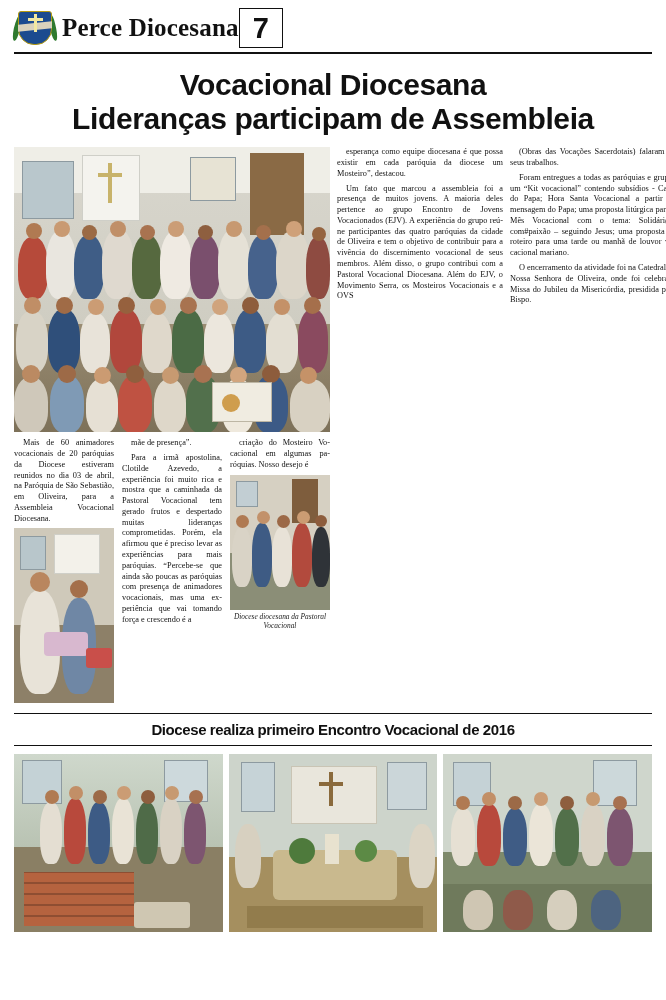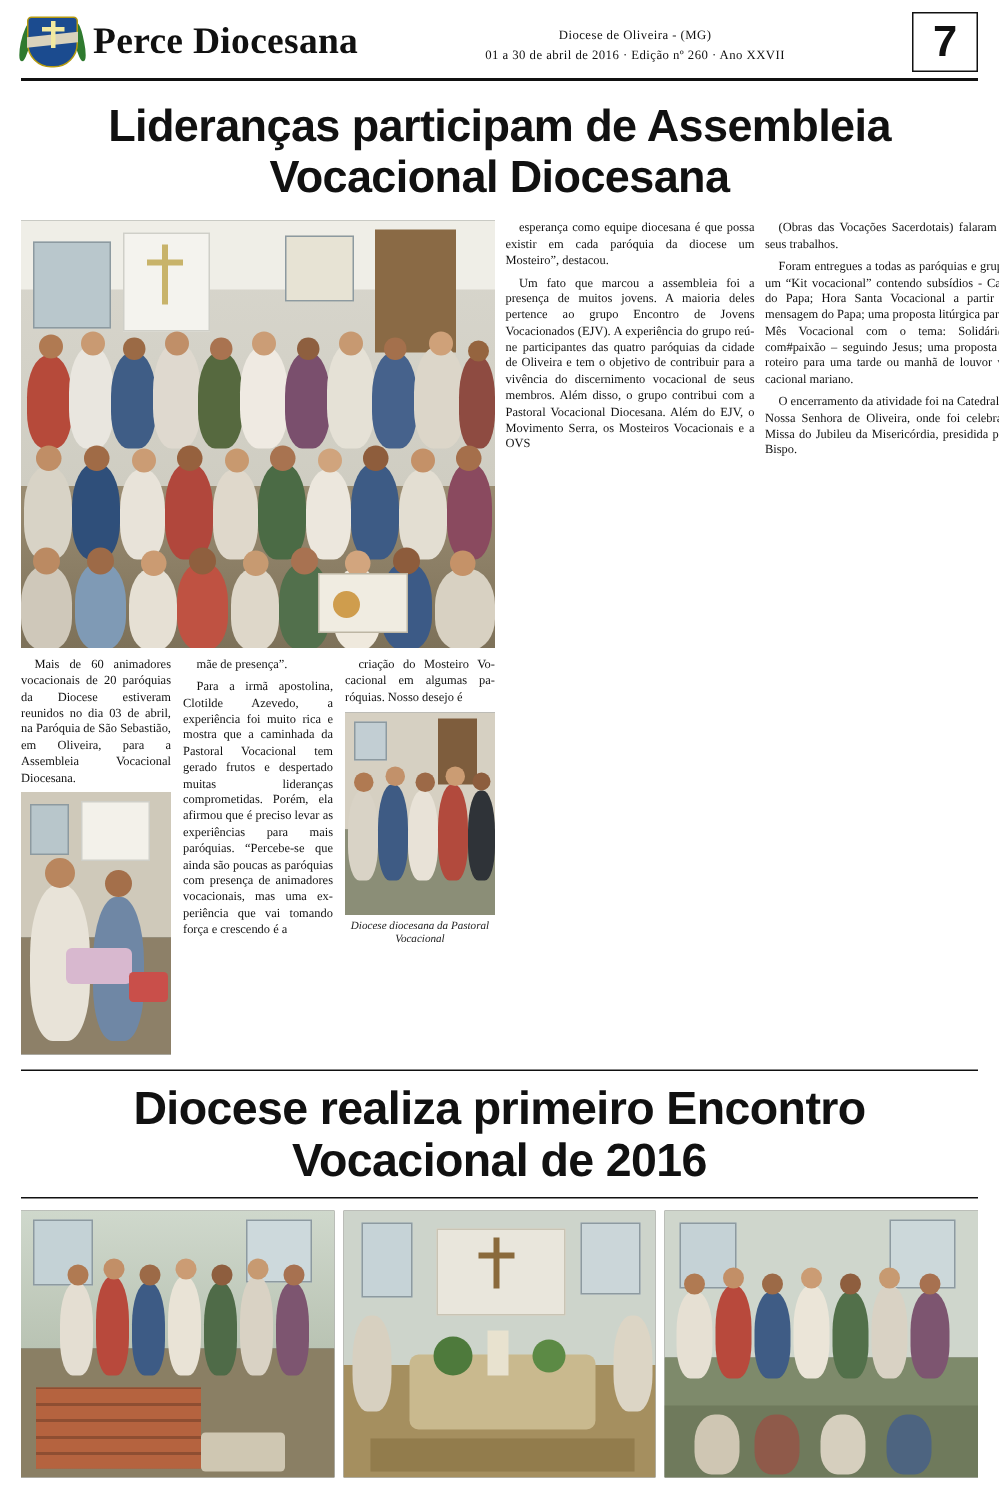--- a/index.html
+++ b/index.html
@@ -105,21 +105,21 @@
     font-weight: bold;
     text-align: center;
     line-height: 1.12;
     letter-spacing: -0.4px;
   }
   .headline-1 {
     font-size: 30px;
     margin: 14px 24px 12px 24px;
   }
   .headline-2 {
-    font-size: 31px;
+    font-size: 15px;
     margin: 0 0 6px 0;
     padding-top: 8px;
     border-top: 1.5px solid #111;
   }
   .rule-under {
     border-bottom: 1.5px solid #111;
     margin: 0 0 8px 0;
   }
 
   
@@ -185,30 +185,26 @@
   <div class="masthead">
     <div class="crest">
       <div class="leafL"></div>
       <div class="leafR"></div>
       <div class="shield"></div>
       <div class="band"></div>
       <div class="cross-v"></div>
       <div class="cross-h"></div>
     </div>
     <div class="paper-name">Perce Diocesana</div>
-    <div class="masthead-center">
-      <div>Diocese  de  Oliveira  -  (MG)</div>
-      <div>01 a 30 de abril de 2016 · Edição nº 260 · Ano XXVII</div>
-    </div>
     <div class="page-num-box">7</div>
   </div>
 
   <div class="headline headline-1">
+    <div>Vocacional Diocesana</div>
     <div>Lideranças participam de Assembleia</div>
-    <div>Vocacional Diocesana</div>
   </div>
 
   <div class="art1">
 
     <div class="art1-left">
       <div class="photo" style="height:285px;">
         <div class="scene">
           <div class="wall" style="height:62%; background:linear-gradient(#d9d7ce,#cfcdc2);"></div>
           <div class="wall" style="top:0; height:16%; background:#efeee7;"></div>
           <div class="floor" style="height:38%; background:linear-gradient(#9a8c72,#7d7159);"></div>

